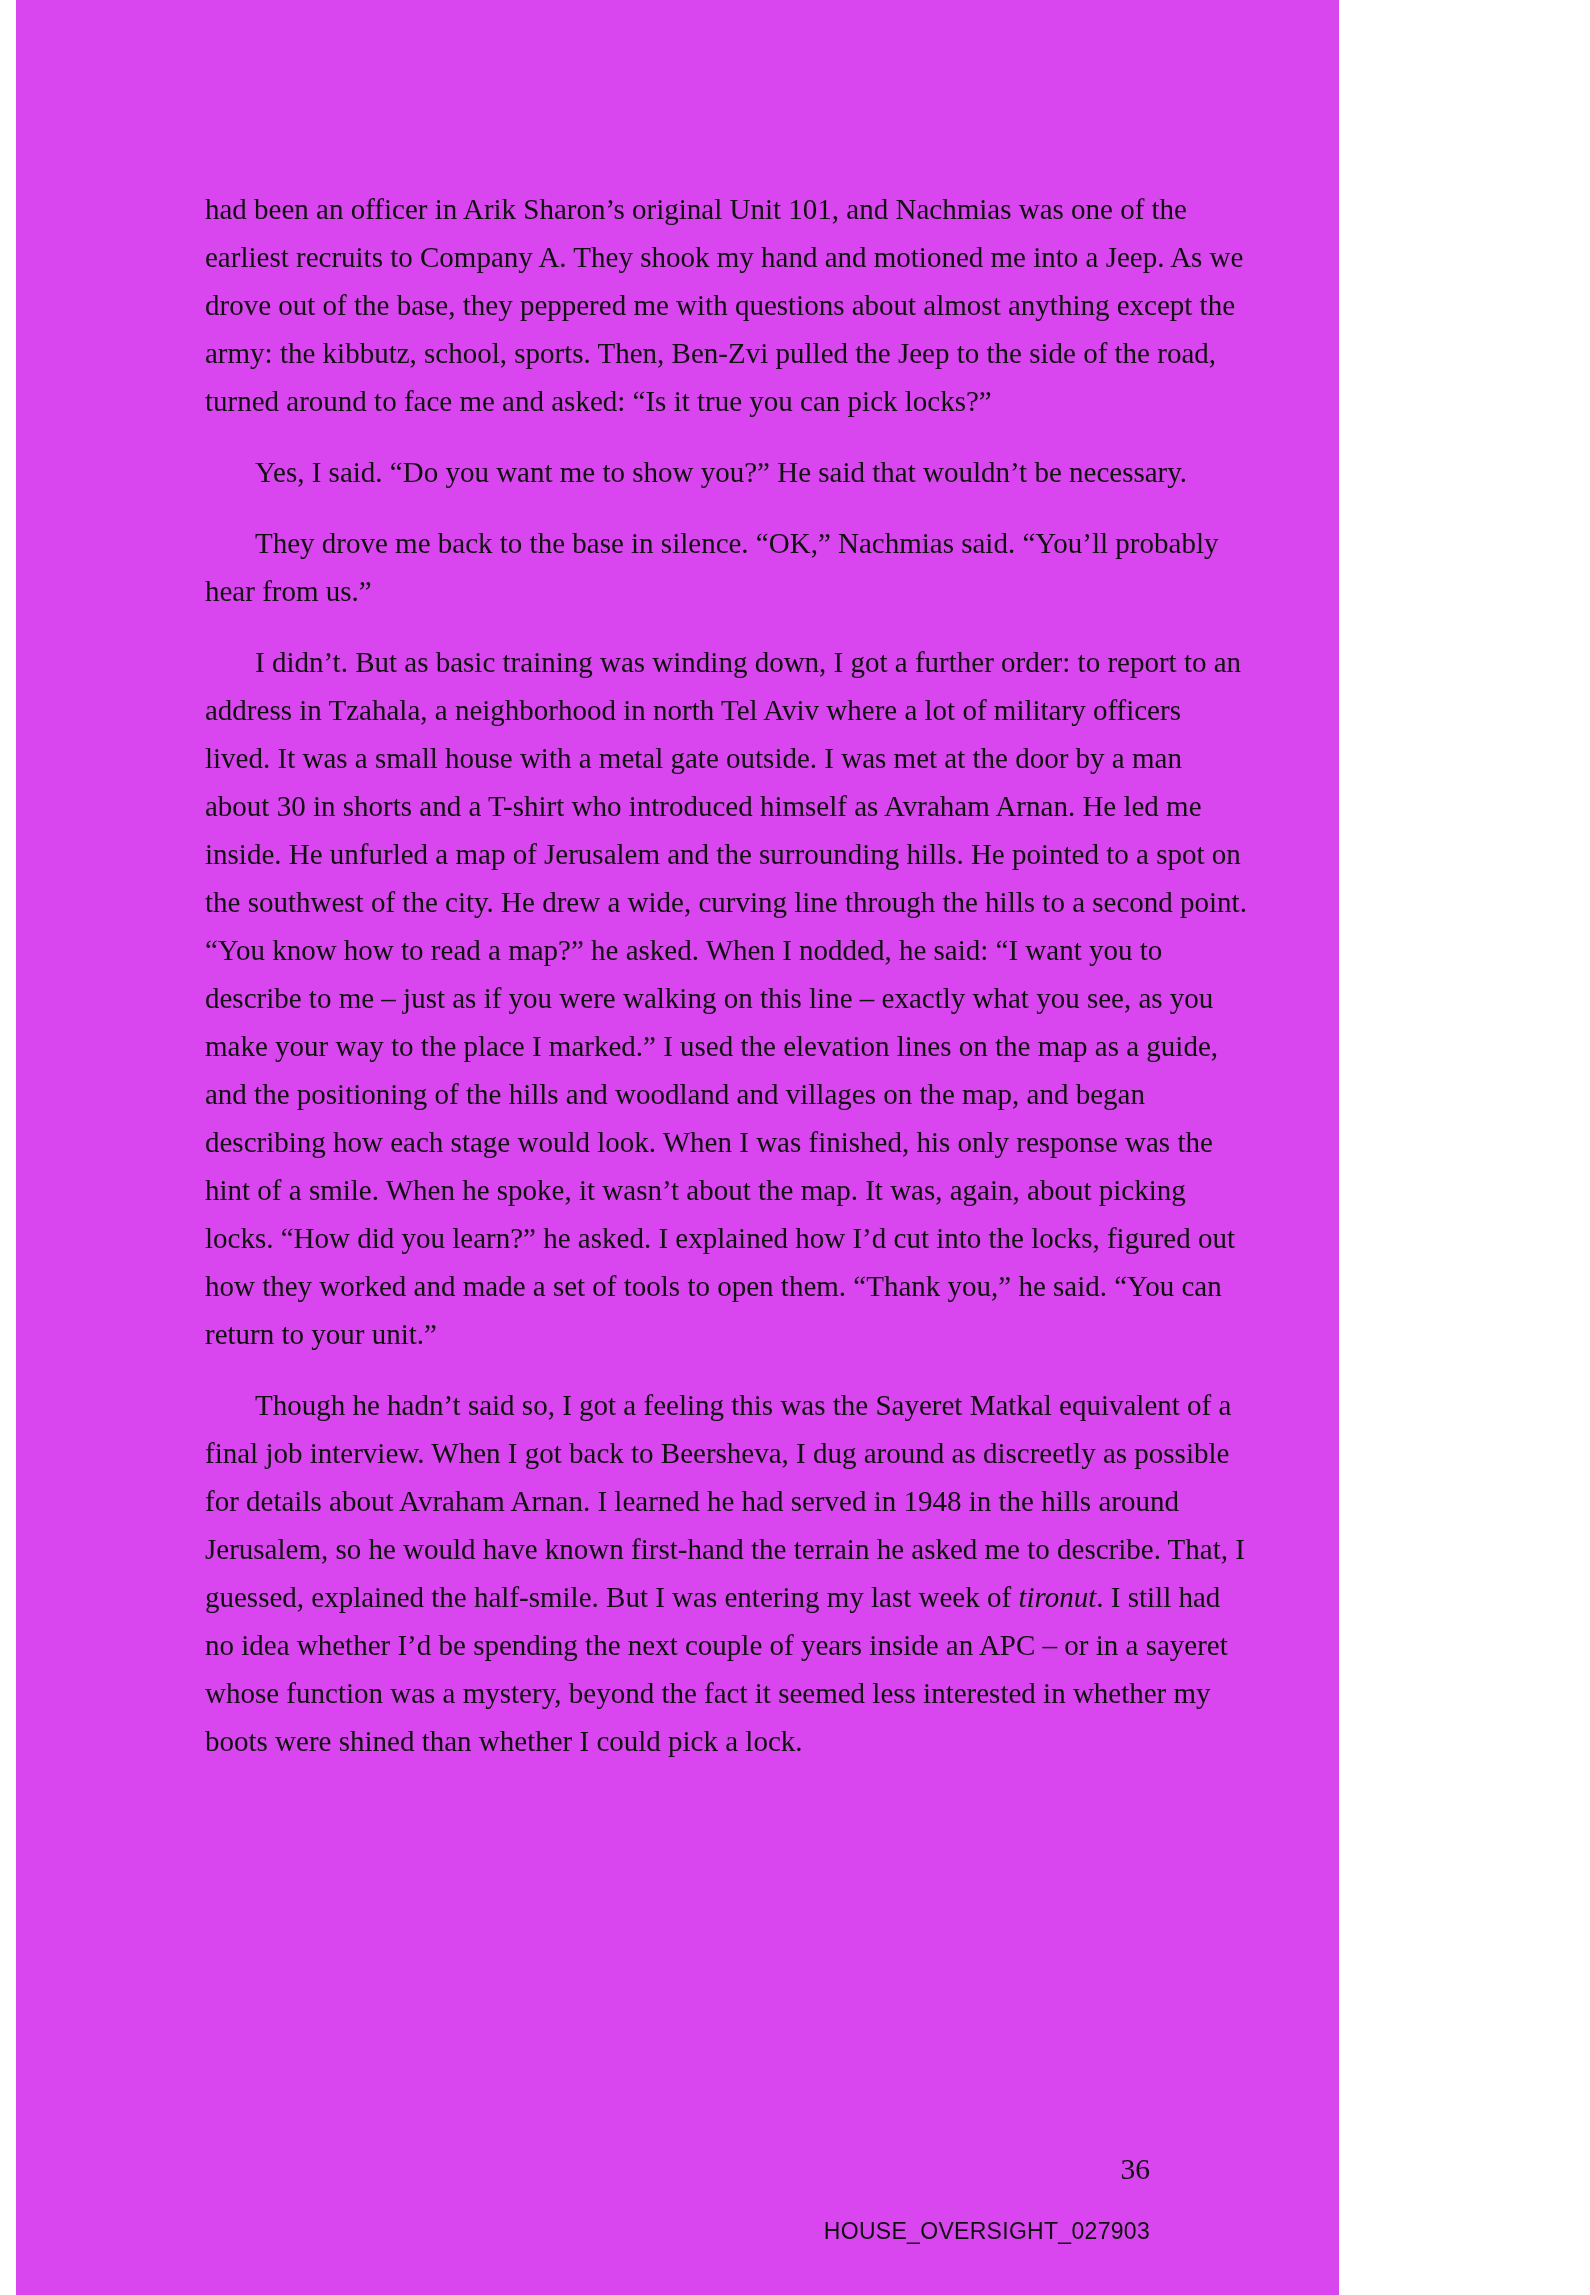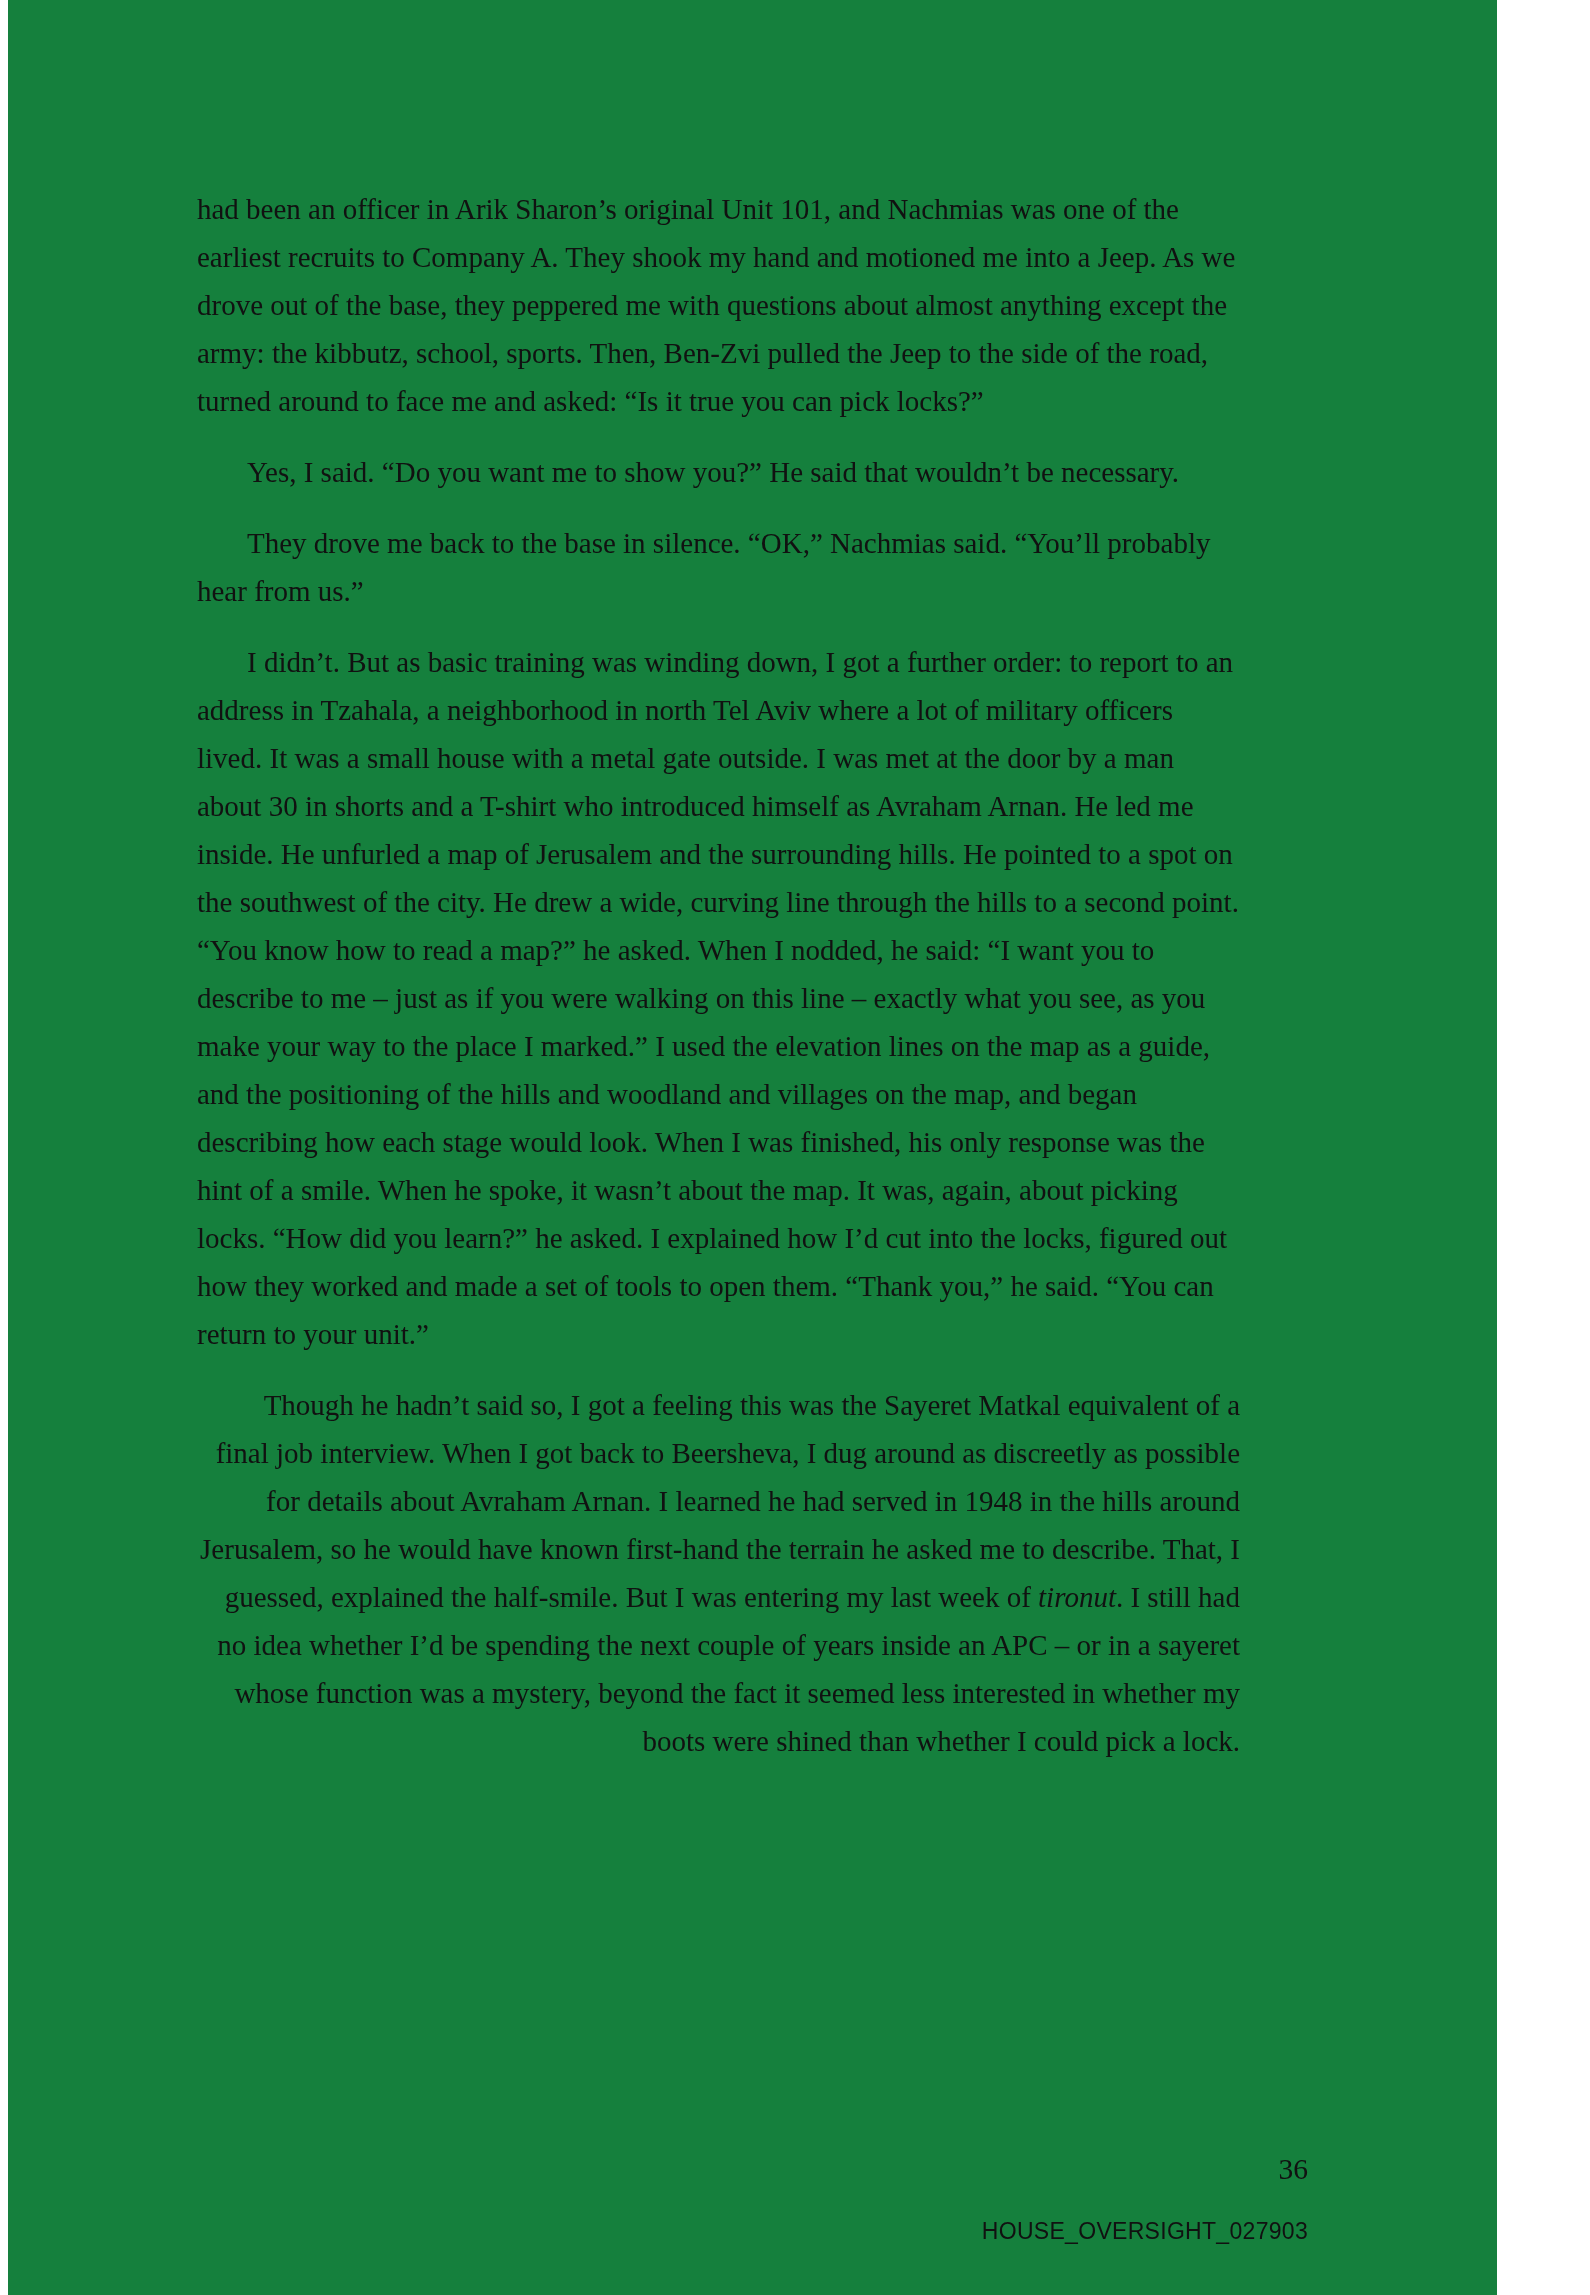--- a/index.html
+++ b/index.html
@@ -11,24 +11,24 @@
     width: 1591px;
     height: 2295px;
     font-family: "Liberation Serif", serif;
     color: #0d0d0d;
     position: relative;
     overflow: hidden;
   }
   .page {
     position: absolute;
     top: 0;
-    left: 8px;
-    width: 1489px;
+    left: 16px;
+    width: 1323px;
     height: 2295px;
-    background: #15803d;
+    background: #d946ef;
     box-sizing: border-box;
   }
   .text-column {
     position: absolute;
     left: 189px;
     top: 185px;
     width: 1043px;
   }
   p.para {
     margin: 0 0 23px 0;
@@ -37,21 +37,20 @@
     text-align: left;
     text-indent: 0;
     font-family: "Liberation Serif", serif;
     color: #111111;
   }
   p.indent {
     text-indent: 50px;
   }
   p.last {
     margin-bottom: 0;
-    text-align: right;
   }
   em {
     font-style: italic;
   }
   .page-number {
     position: absolute;
     right: 189px;
     bottom: 109px;
     font-size: 29.5px;
     font-family: "Liberation Serif", serif;

